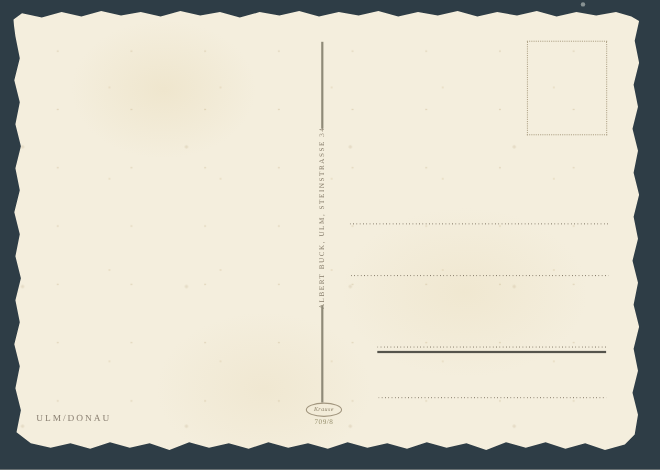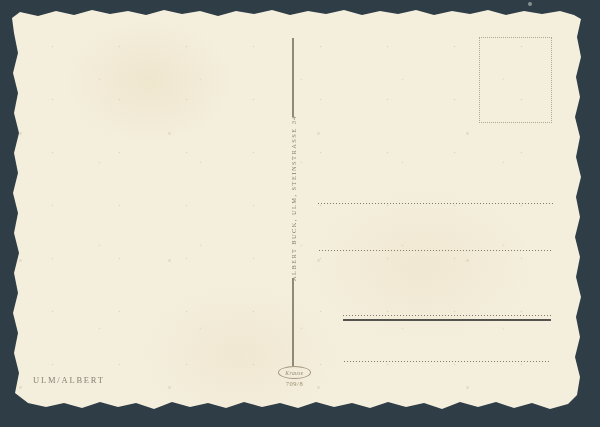--- a/index.html
+++ b/index.html
@@ -102,18 +102,18 @@
   <div class="divider-seg divider-top"></div>
   <div class="vertical-imprint">ALBERT BUCK, ULM, STEINSTRASSE 34</div>
   <div class="divider-seg divider-bottom"></div>
 
   <div class="rule-dotted rule-1"></div>
   <div class="rule-dotted rule-2"></div>
   <div class="rule-dotted rule-3"></div>
   <div class="rule-solid"></div>
   <div class="rule-dotted rule-4"></div>
 
-  <div class="caption">ULM/ALBERT</div>
+  <div class="caption">ULM/DONAU</div>
 
   <div class="publisher-logo">Krause</div>
   <div class="series-number">709/8</div>
 
 </div>
 
 </body></html>

